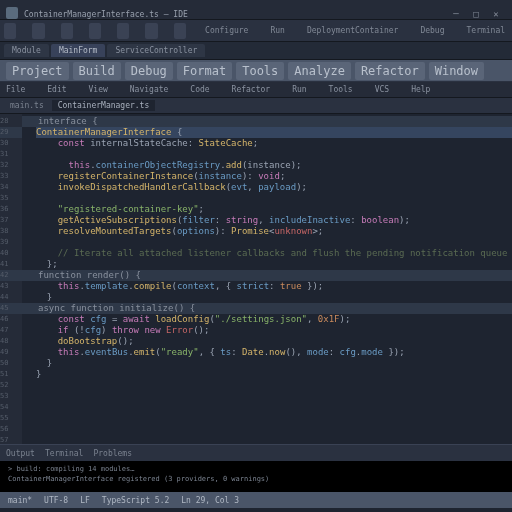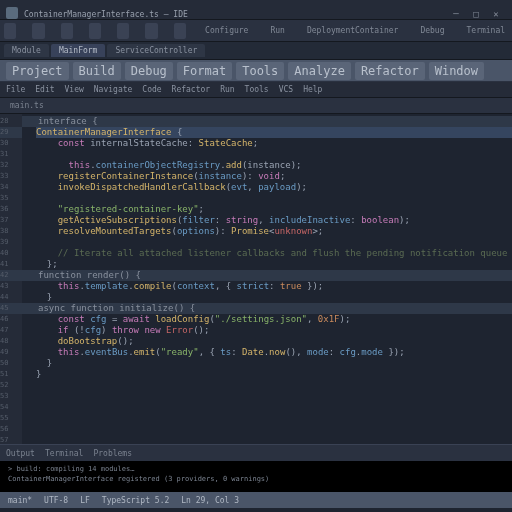--- a/index.html
+++ b/index.html
@@ -9,21 +9,21 @@
 .titlebar .title{color:#98a0ad;font-size:8px;flex:1}
 .wbtn{width:20px;text-align:center;color:#808895}
 .toolbar{height:22px;background:#2a3140;display:flex;align-items:center;padding:0 4px;gap:16px;border-bottom:1px solid #14181f}
 .tbtn{width:16px;height:16px;background:#3a4254;border-radius:2px}
 .tlbl{color:#808895;font-size:8px;padding:0 3px}
 .tabs1{height:18px;background:#232a37;display:flex;align-items:center;padding:0 4px;gap:2px;border-bottom:1px solid #14181f}
 .tab1{padding:2px 8px;background:#2e3645;color:#8a92a0;font-size:8px;border-radius:2px 2px 0 0}
 .tab1.active{background:#38425a;color:#b5bcc8}
 .ribbon{height:22px;background:#4a5568;display:flex;align-items:center;padding:0 6px;gap:4px;border-bottom:1px solid #2a3140}
 .rbtn{padding:2px 6px;background:#5a6578;color:#b8c0cc;font-size:12px;border-radius:2px}
-.menubar{height:16px;background:#252b38;display:flex;align-items:center;padding:0 6px;gap:10px;border-bottom:1px solid #14181f}
+.menubar{height:16px;background:#252b38;display:flex;align-items:center;padding:0 6px;gap:22px;border-bottom:1px solid #14181f}
 .mitem{color:#8a92a0;font-size:8px}
 .tabs2{height:16px;background:#2a3140;display:flex;align-items:center;padding:0 4px;gap:2px;border-bottom:1px solid #14181f}
 .tab2{padding:1px 6px;color:#7a828f;font-size:8px}
 .tab2.active{background:#1e2430;color:#a8b0bd}
 .main{display:flex;height:330px}
 .gutter{width:22px;background:#252b38;padding-top:2px}
 .gln{height:11px;color:#555d6a;font-size:7px;padding-right:4px;line-height:11px}
 .gln.mark{background:#2e3848}
 .editor{flex:1;background:#1e2430;padding:2px 0 0 14px;position:relative;overflow:hidden}
 .line{height:11px;line-height:11px;font-size:8px;white-space:pre;color:#9aa3b2}
@@ -95,20 +95,21 @@
     <div class="mitem">Code</div>
     <div class="mitem">Refactor</div>
     <div class="mitem">Run</div>
     <div class="mitem">Tools</div>
     <div class="mitem">VCS</div>
     <div class="mitem">Help</div>
   </div>
 
 <div class="tabs2" id="tabs2">
     <div class="tab2">main.ts</div>
+    <div class="tab2 active">ContainerManager.ts</div>
   </div>
 
 <div class="main">
   <div class="gutter" id="gutter">
       <div class="gln">28</div>
       <div class="gln mark">29</div>
       <div class="gln">30</div>
       <div class="gln">31</div>
       <div class="gln">32</div>
       <div class="gln">33</div>

